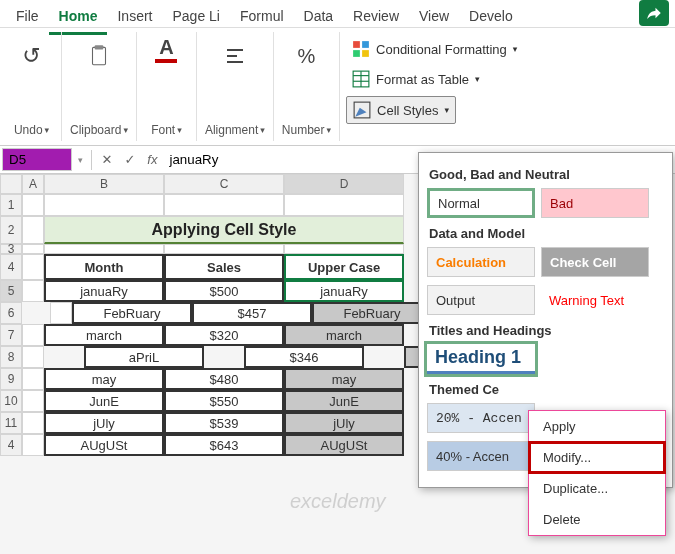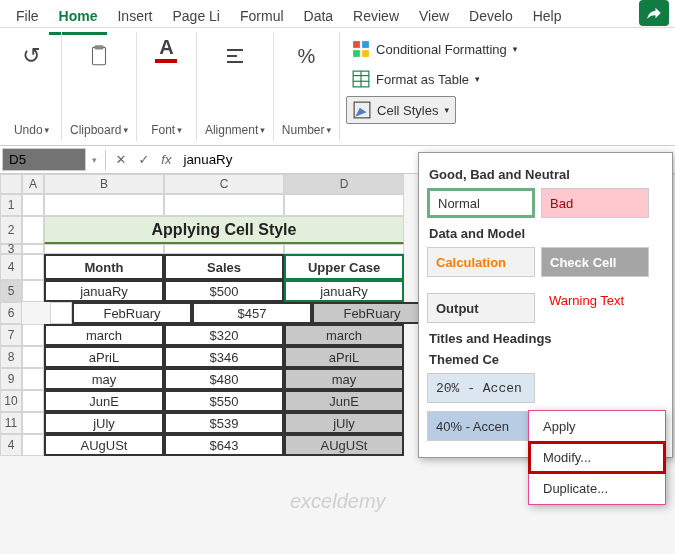--- a/index.html
+++ b/index.html
@@ -14,21 +14,21 @@
 .group { display: flex; flex-direction: column; align-items: center; justify-content: space-between; padding: 4px 8px; border-right: 1px solid #e0e0e0; min-width: 60px; }
 .group-icon { font-size: 22px; height: 40px; display: flex; align-items: center; color: #444; }
 .group-label { font-size: 12px; color: #555; display: flex; align-items: center; gap: 2px; }
 .chev { font-size: 9px; }
 
 .styles-group { flex: 1; padding: 4px 6px; display: flex; flex-direction: column; gap: 4px; }
 .style-btn { display: flex; align-items: center; gap: 6px; padding: 4px 6px; font-size: 13px; cursor: pointer; border-radius: 2px; }
 .cell-styles-active { border: 1px solid #888; background: #eee; }
 
 .formula-bar { display: flex; align-items: center; background: #fff; border-bottom: 1px solid #ccc; height: 28px; }
-.name-box { width: 84px; border: 1px solid #ccc; padding: 3px 6px; margin: 2px; background: #737373; }
+.name-box { width: 70px; border: 1px solid #ccc; padding: 3px 6px; margin: 2px; background: #a21caf; }
 .fb-sep { border-left: 1px solid #ccc; height: 20px; margin: 0 4px; }
 .fb-icon { padding: 0 6px; color: #666; }
 .fb-input { flex: 1; padding: 3px 6px; border: none; outline: none; }
 .row-headers { display: flex; flex-direction: column; }
 .hdr { background: #f0f0f0; border: 1px solid #d4d4d4; display: flex; align-items: center; justify-content: center; font-size: 12px; color: #555; }
 .col-hdr { height: 20px; }
 .row-hdr { width: 22px; height: 22px; }
 .corner { width: 22px; height: 20px; background: #f0f0f0; border: 1px solid #d4d4d4; }
 
 .grid-body { display: flex; }
@@ -42,21 +42,21 @@
 .upper-head { border: 2px solid #107c41 !important; }
 
 .styles-pop { position: absolute; left: 418px; top: 152px; width: 255px; background: #fff; border: 1px solid #999; box-shadow: 2px 2px 8px rgba(0,0,0,0.3); padding: 8px; z-index: 50; }
 .sp-section { font-weight: bold; font-size: 13px; margin: 6px 2px 6px; }
 .sp-row { display: flex; gap: 6px; margin-bottom: 8px; }
 .sp-swatch { width: 108px; height: 30px; display: flex; align-items: center; padding: 0 8px; font-size: 13px; border: 1px solid #ccc; }
 .sw-normal { background: #fff; border: 3px solid #70ad85; }
 .sw-bad { background: #ffc7ce; color: #9c0006; }
 .sw-calc { background: #f2f2f2; color: #fa7d00; font-weight: bold; }
 .sw-check { background: #a5a5a5; color: #fff; font-weight: bold; }
-.sw-output { background: #f2f2f2; font-weight: bold; margin-top: 8px; }
+.sw-output { background: #f2f2f2; font-weight: normal; }
 .sw-warn { color: #ff0000; border: none; }
 .sw-h1 { font-size: 18px; font-weight: bold; color: #1f4e78; border: none; border-bottom: 3px solid #4f81bd; border-top:none; border-left:none; border-right:none; outline: 3px solid #70ad85; }
 .sw-20 { background: #dce6f1; font-family: Liberation Mono, monospace; }
 .sw-40 { background: #b8cce4; }
 
 .ctx-menu { position: absolute; left: 528px; top: 410px; width: 138px; background: #fff; border: 1px solid #ec4899; box-shadow: 2px 2px 8px rgba(0,0,0,0.3); z-index: 60; }
 .ctx-item { padding: 8px 14px; font-size: 13px; cursor: pointer; }
 .ctx-highlight { outline: 3px solid #c00000; outline-offset: -2px; }
 
 .watermark { position: absolute; left: 290px; top: 490px; font-size: 20px; color: rgba(120,120,120,0.3); font-style: italic; pointer-events: none; }
@@ -69,21 +69,20 @@
 <div class="tabs">
   <div class="tab">File</div>
   <div class="tab active">Home</div>
   <div class="tab">Insert</div>
   <div class="tab">Page Li</div>
   <div class="tab">Formul</div>
   <div class="tab">Data</div>
   <div class="tab">Review</div>
   <div class="tab">View</div>
   <div class="tab">Develo</div>
-  <div class="tab">Help</div>
   <div class="share-btn">
     <svg class="icon" viewBox="0 0 24 24" fill="#fff">
         <path d="M14 9V5l7 7-7 7v-4c-5 0-8 1-11 5 1-5 3-10 11-11z"></path>
       </svg>
   </div>
 </div>
 
 <div class="ribbon">
   <div class="group">
     <div class="group-icon">↺</div>
@@ -239,21 +238,21 @@
             <div class="cell data-cell" style="width: 120px;">FebRuary</div>
             <div class="cell data-cell" style="width: 120px;">$457</div>
             <div class="cell upper-sel" style="width: 120px;">FebRuary</div>
           </div>
           <div style="display: flex;">
             <div class="cell" style="width: 22px;"></div>
             <div class="cell data-cell" style="width: 120px;">march</div>
             <div class="cell data-cell" style="width: 120px;">$320</div>
             <div class="cell upper-sel" style="width: 120px;">march</div>
           </div>
-          <div style="display: flex;">
+          <div style="display: flex; gap: 40px;">
             <div class="cell" style="width: 22px;"></div>
             <div class="cell data-cell" style="width: 120px;">aPriL</div>
             <div class="cell data-cell" style="width: 120px;">$346</div>
             <div class="cell upper-sel" style="width: 120px;">aPriL</div>
           </div>
           <div style="display: flex;">
             <div class="cell" style="width: 22px;"></div>
             <div class="cell data-cell" style="width: 120px;">may</div>
             <div class="cell data-cell" style="width: 120px;">$480</div>
             <div class="cell upper-sel" style="width: 120px;">may</div>
@@ -290,28 +289,32 @@
   <div class="sp-section">Data and Model</div>
   <div class="sp-row">
     <div class="sp-swatch sw-calc">Calculation</div>
     <div class="sp-swatch sw-check">Check Cell</div>
   </div>
   <div class="sp-row">
     <div class="sp-swatch sw-output">Output</div>
     <div class="sp-swatch sw-warn">Warning Text</div>
   </div>
   <div class="sp-section">Titles and Headings</div>
+  <div class="sp-row">
+    <div class="sp-swatch sw-h1">Heading 1</div>
+  </div>
   <div class="sp-section">Themed Ce</div>
   <div class="sp-row">
       <div class="sp-swatch sw-20">20% - Accen</div>
     </div>
   <div class="sp-row">
       <div class="sp-swatch sw-40">40% - Accen</div>
     </div>
 </div>
 
 <div class="ctx-menu">
   <div class="ctx-item">Apply</div>
   <div class="ctx-item ctx-highlight">Modify...</div>
   <div class="ctx-item">Duplicate...</div>
+  <div class="ctx-item">Delete</div>
 </div>
 
 <div class="watermark">exceldemy</div>
 
 </body></html>

